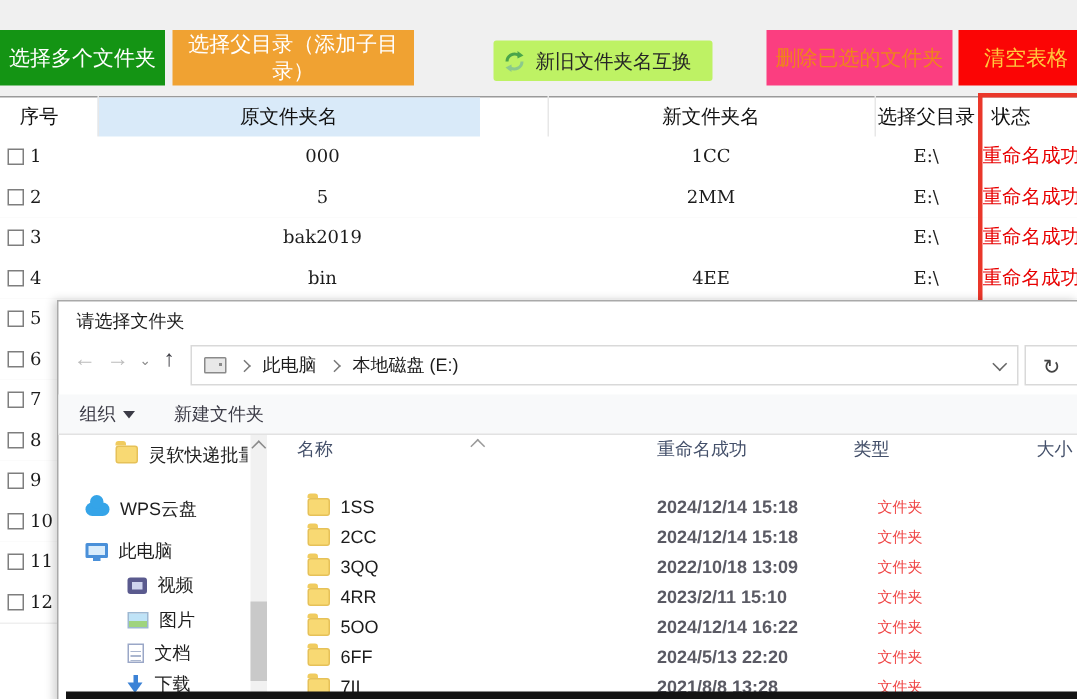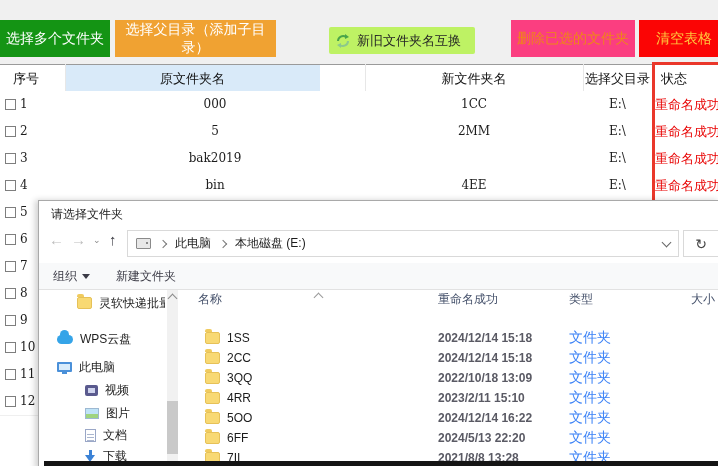--- a/index.html
+++ b/index.html
@@ -62,21 +62,21 @@
   .scroll-up{position:absolute;left:130px;top:94px;width:6px;height:6px;border-left:1.5px solid #8a8a8a;
         border-top:1.5px solid #8a8a8a;transform:rotate(45deg);}
   .thumb{position:absolute;left:128px;top:200px;width:11px;height:53px;background:#c9c9c9;}
 
   .fl-header{position:absolute;top:90px;height:26px;font-size:12px;color:#44506a;}
   .sort-up{position:absolute;left:276px;top:93px;width:6px;height:6px;border-left:1.4px solid #9a9a9a;
         border-top:1.4px solid #9a9a9a;transform:rotate(45deg);}
   .frow{position:absolute;left:142px;width:540px;height:20px;display:flex;align-items:center;}
   .fname{position:absolute;left:46px;font-size:12px;color:#1b1b1b;}
   .fdate{position:absolute;left:257px;font-size:12px;color:#5a5a64;font-weight:bold;}
-  .ftype{position:absolute;left:388px;font-size:14px;color:#3b82f6;}
+  .ftype{position:absolute;left:404px;font-size:10px;color:#ef4444;}
 
   
   .folder{width:15px;height:12px;background:#f8d973;border:1px solid #e6c158;border-radius:2px;position:relative;box-sizing:border-box;}
   .folder::before{content:"";position:absolute;top:-4px;left:-1px;width:7px;height:3px;background:#f0cb5e;border-radius:2px 2px 0 0;}
   .cloud{width:16px;height:9px;background:#35a4e8;border-radius:8px;position:relative;}
   .cloud::before{content:"";position:absolute;left:3px;top:-5px;width:9px;height:9px;background:#35a4e8;border-radius:50%;}
   .monitor{width:15px;height:10px;border:2px solid #4a90d9;background:#d9ecfb;border-radius:1px;position:relative;box-sizing:border-box;}
   .monitor::after{content:"";position:absolute;left:3px;bottom:-4px;width:5px;height:2px;background:#4a90d9;}
   .ico-video{width:13px;height:11px;background:#5a5a8e;border-radius:2px;position:relative;}
   .ico-video::after{content:"";position:absolute;left:3px;top:3px;width:7px;height:5px;background:#cfd4ee;}

